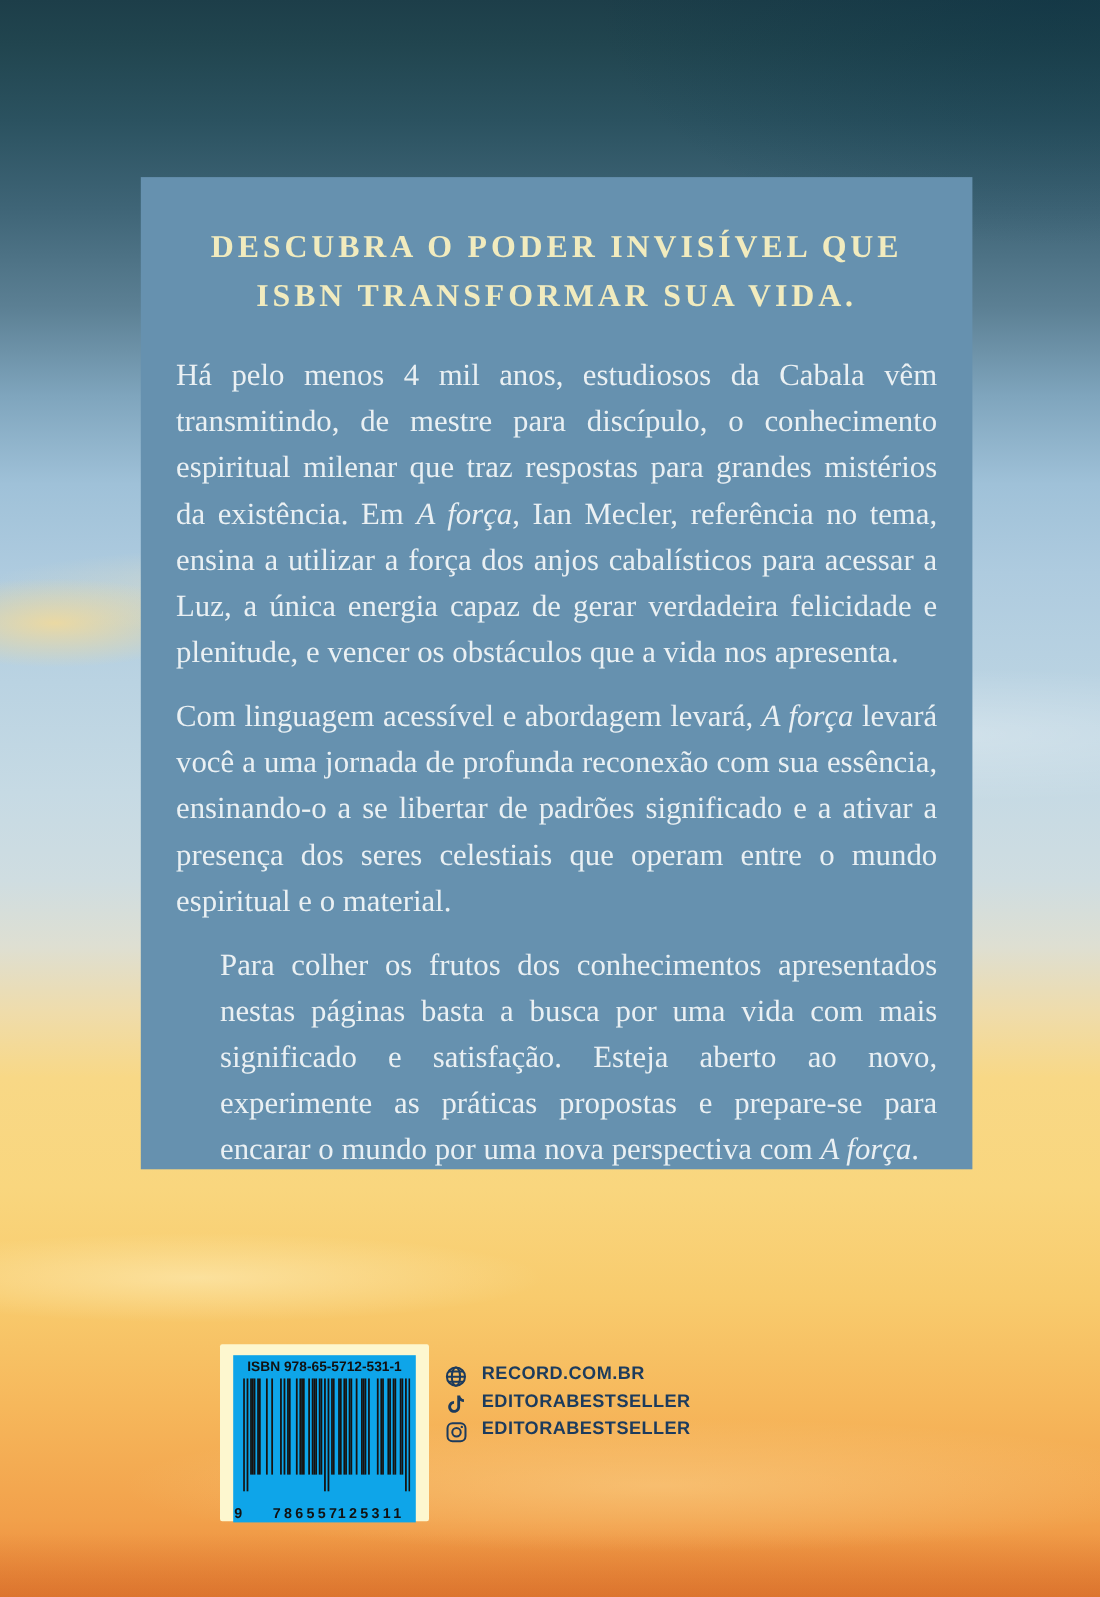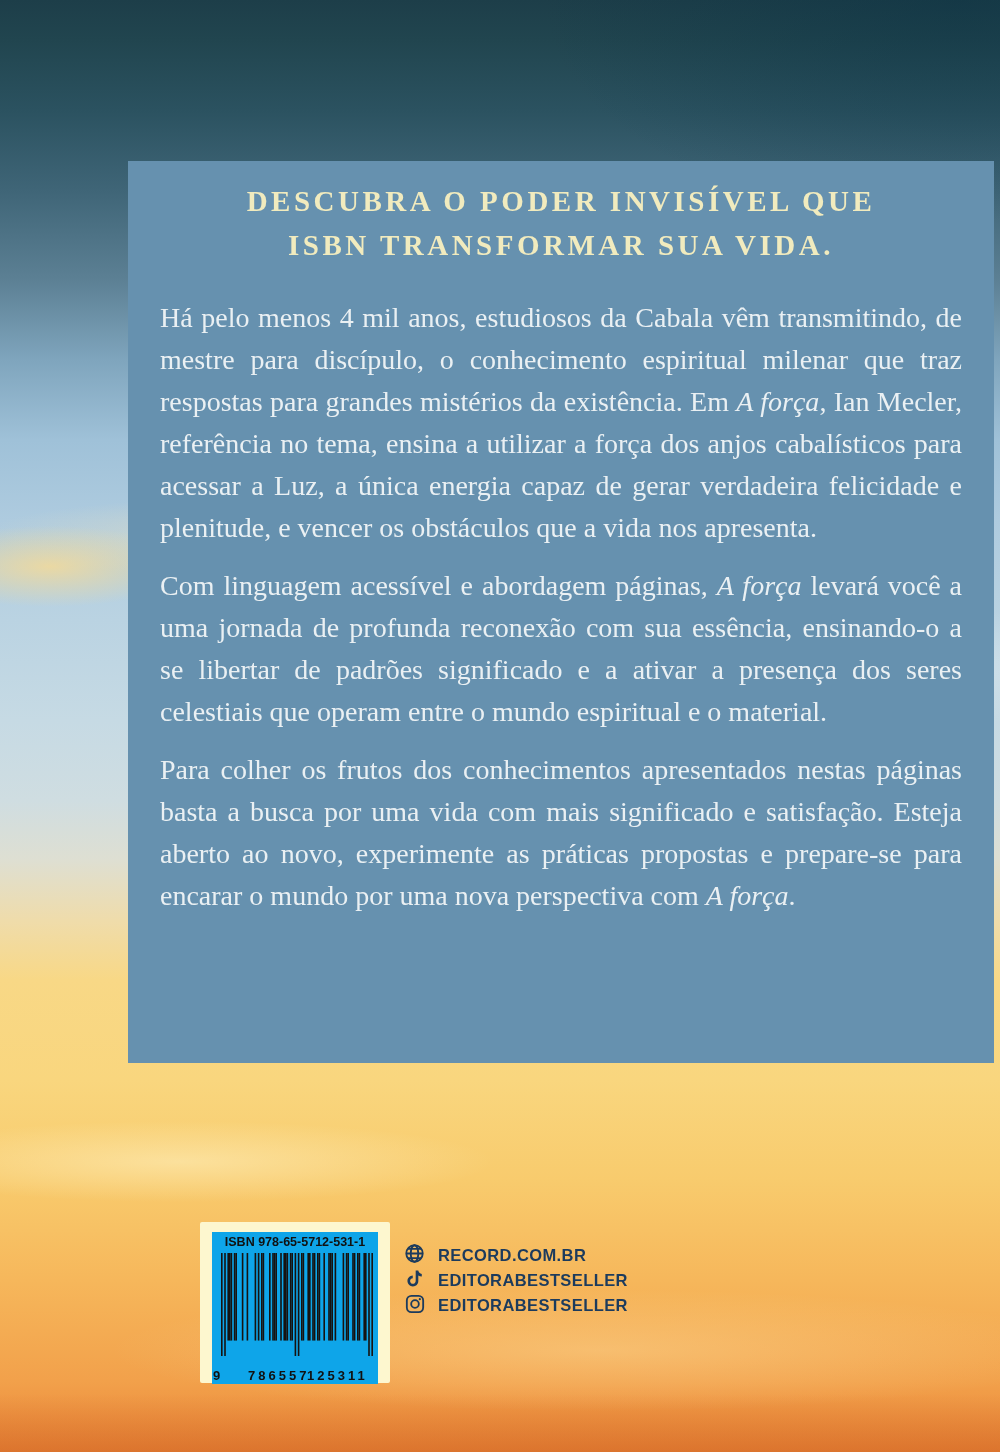--- a/index.html
+++ b/index.html
@@ -34,43 +34,43 @@
     background-image:
       radial-gradient(60% 22% at 96% 0%,  rgba(8,48,66,0.40), rgba(8,48,66,0) 70%),
       radial-gradient(20% 4%  at 5% 39%,  rgba(248,219,148,0.80), rgba(248,219,148,0) 70%),
       radial-gradient(42% 4%  at 27% 37%, rgba(250,230,180,0.45), rgba(250,230,180,0) 70%),
       radial-gradient(55% 6%  at 85% 46%, rgba(255,255,255,0.28), rgba(255,255,255,0) 70%),
       radial-gradient(45% 4%  at 18% 80%, rgba(255,244,200,0.50), rgba(255,244,200,0) 70%),
       radial-gradient(70% 6%  at 60% 93%, rgba(255,232,170,0.35), rgba(255,232,170,0) 70%),
       linear-gradient(to top, rgba(187,77,22,0.30), rgba(187,77,22,0) 4%);
   }
   .panel{
-    position:absolute;left:128px;top:161px;width:866px;height:902px;
+    position:absolute;left:128px;top:161px;width:756px;height:902px;
     background:#6691af;
     box-sizing:border-box;
-    padding:16px 32px 20px 32px;
+    padding:40px 32px 20px 32px;
     overflow:hidden;
   }
   .headline{
     text-align:center;
     color:#f1ebbe;
     font-weight:700;
     font-size:29px;
     line-height:44px;
     letter-spacing:3.5px;
     margin:2px 0 30px 0;
   }
   .body-copy p{
     margin:0 0 16px 0;
     color:#eaf0f3;
     font-size:28px;
     line-height:42px;
     text-align:justify;
   }
-  .body-copy p:last-child{margin-bottom:0;}
+  .body-copy p:last-child{margin-bottom:0;margin-left:40px;}
   .body-copy em{}
 
   
   .bc-card{
     position:absolute;left:200px;top:1222px;width:190px;height:161px;
     background:#fdf7cf;border-radius:2px;
   }
   .bc-inner{
     position:absolute;left:12px;top:10px;width:166px;height:152px;
     background:#0ea5e9;
@@ -95,21 +95,21 @@
   .bc-d-first{left:1px;}
   .bc-d-g1{left:36px;letter-spacing:3px;}
   .bc-d-g2{left:95px;letter-spacing:3px;}
 
   
   .social{
     position:absolute;left:403px;top:1240px;
     display:flex;flex-direction:column;
   }
   .social-row{
-    display:flex;align-items:flex-end;height:25px;
+    display:flex;align-items:flex-start;height:25px;
   }
   .social-icon{
     width:23px;height:23px;display:flex;align-items:center;justify-content:center;
     flex:0 0 23px;
   }
   .social-icon svg{display:block;}
   .social-label{
     margin-left:12px;
     font-family:"Liberation Sans", sans-serif;
     font-weight:700;
@@ -125,21 +125,21 @@
 <div class="page">
   <div class="clouds"></div>
 
   <div class="panel">
     <div class="headline">
       <div>DESCUBRA O PODER INVISÍVEL QUE</div>
       <div>ISBN TRANSFORMAR SUA VIDA.</div>
     </div>
     <div class="body-copy">
       <p><span>Há pelo menos 4 mil anos, estudiosos da Cabala vêm transmitindo, de mestre para discípulo, o conhecimento espiritual milenar que traz respostas para grandes mistérios da existência. Em </span><em>A força</em><span>, Ian Mecler, referência no tema, ensina a utilizar a força dos anjos cabalísticos para acessar a Luz, a única energia capaz de gerar verdadeira felicidade e plenitude, e vencer os obstáculos que a vida nos apresenta.</span></p>
-      <p><span>Com linguagem acessível e abordagem páginas, </span><em>A força</em><span> levará você a uma jornada de profunda reconexão com sua essência, ensinando-o a se libertar de padrões significado e a ativar a presença dos seres celestiais que operam entre o mundo espiritual e o material.</span></p>
+      <p><span>Com linguagem acessível e abordagem levará, </span><em>A força</em><span> levará você a uma jornada de profunda reconexão com sua essência, ensinando-o a se libertar de padrões significado e a ativar a presença dos seres celestiais que operam entre o mundo espiritual e o material.</span></p>
       <p><span>Para colher os frutos dos conhecimentos apresentados nestas páginas basta a busca por uma vida com mais significado e satisfação. Esteja aberto ao novo, experimente as práticas propostas e prepare-se para encarar o mundo por uma nova perspectiva com </span><em>A força</em><span>.</span></p>
     </div>
   </div>
 
   <div class="bc-card">
     <div class="bc-inner">
       <div class="bc-label">ISBN 978-65-5712-531-1</div>
       <svg class="bc-svg" viewBox="0 0 95 60" preserveAspectRatio="none" xmlns="http://www.w3.org/2000/svg">
           <rect x="0" y="0" width="1" height="60" fill="#161311"></rect>
           <rect x="2" y="0" width="1" height="60" fill="#161311"></rect>

